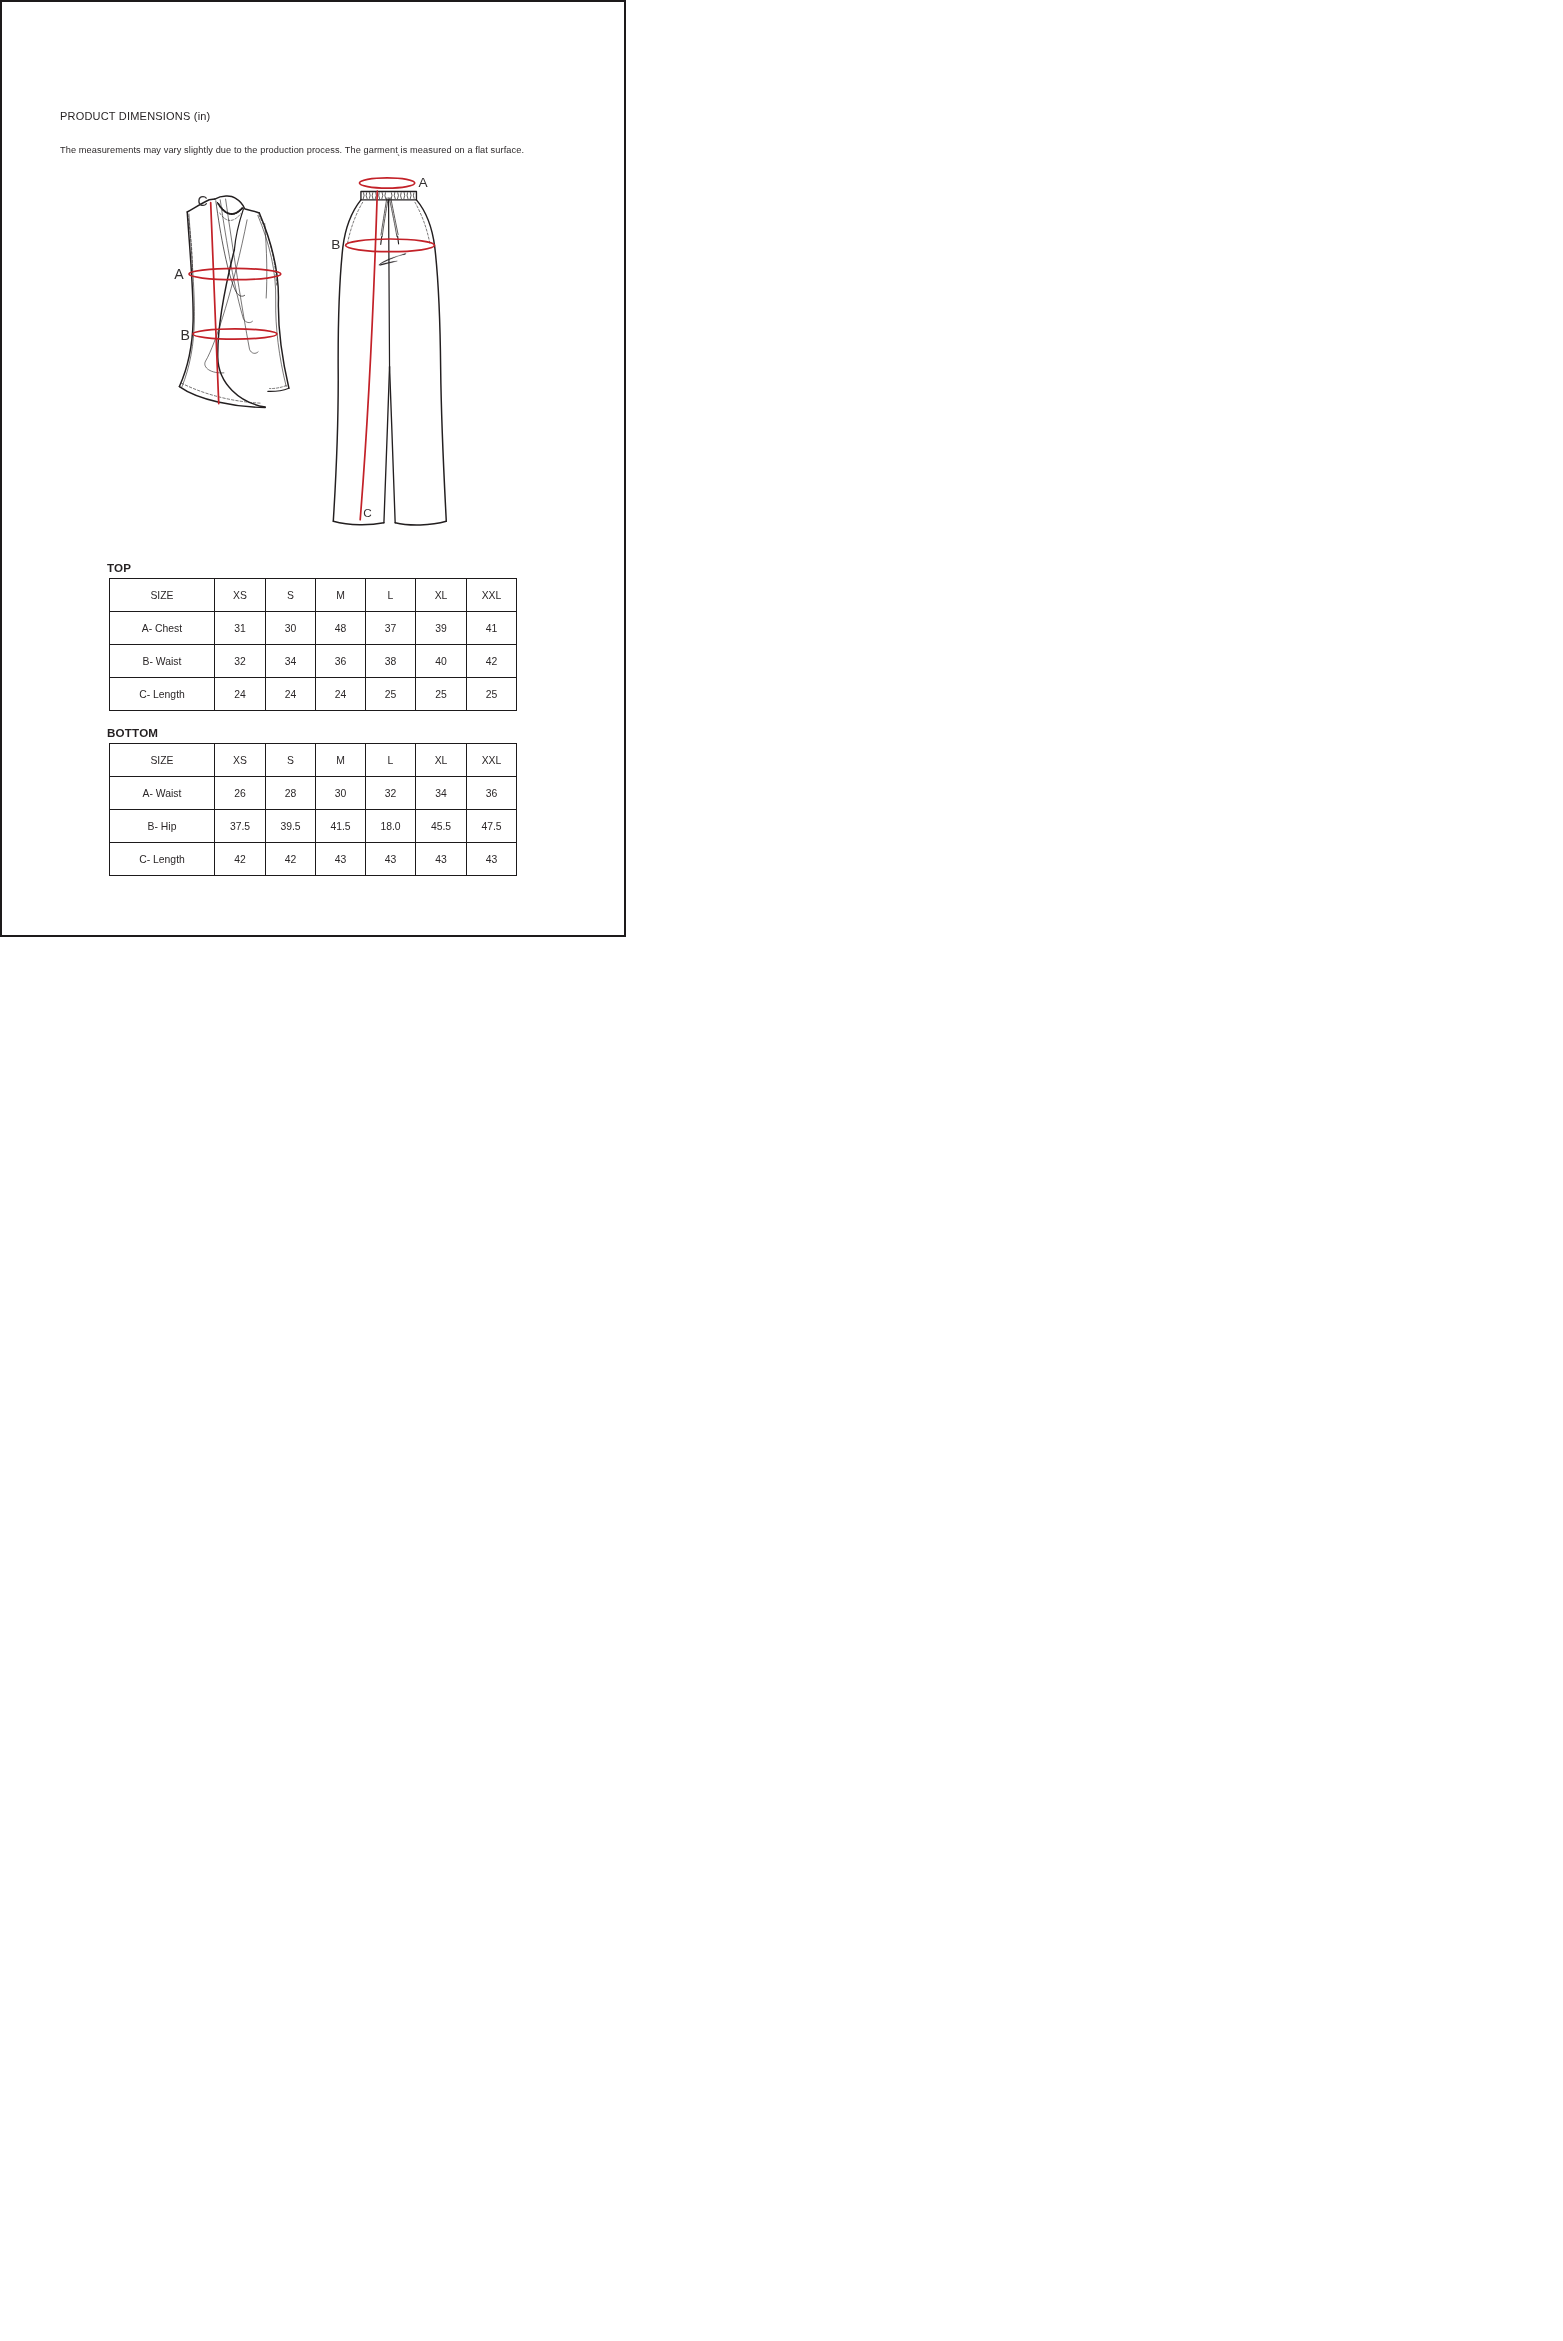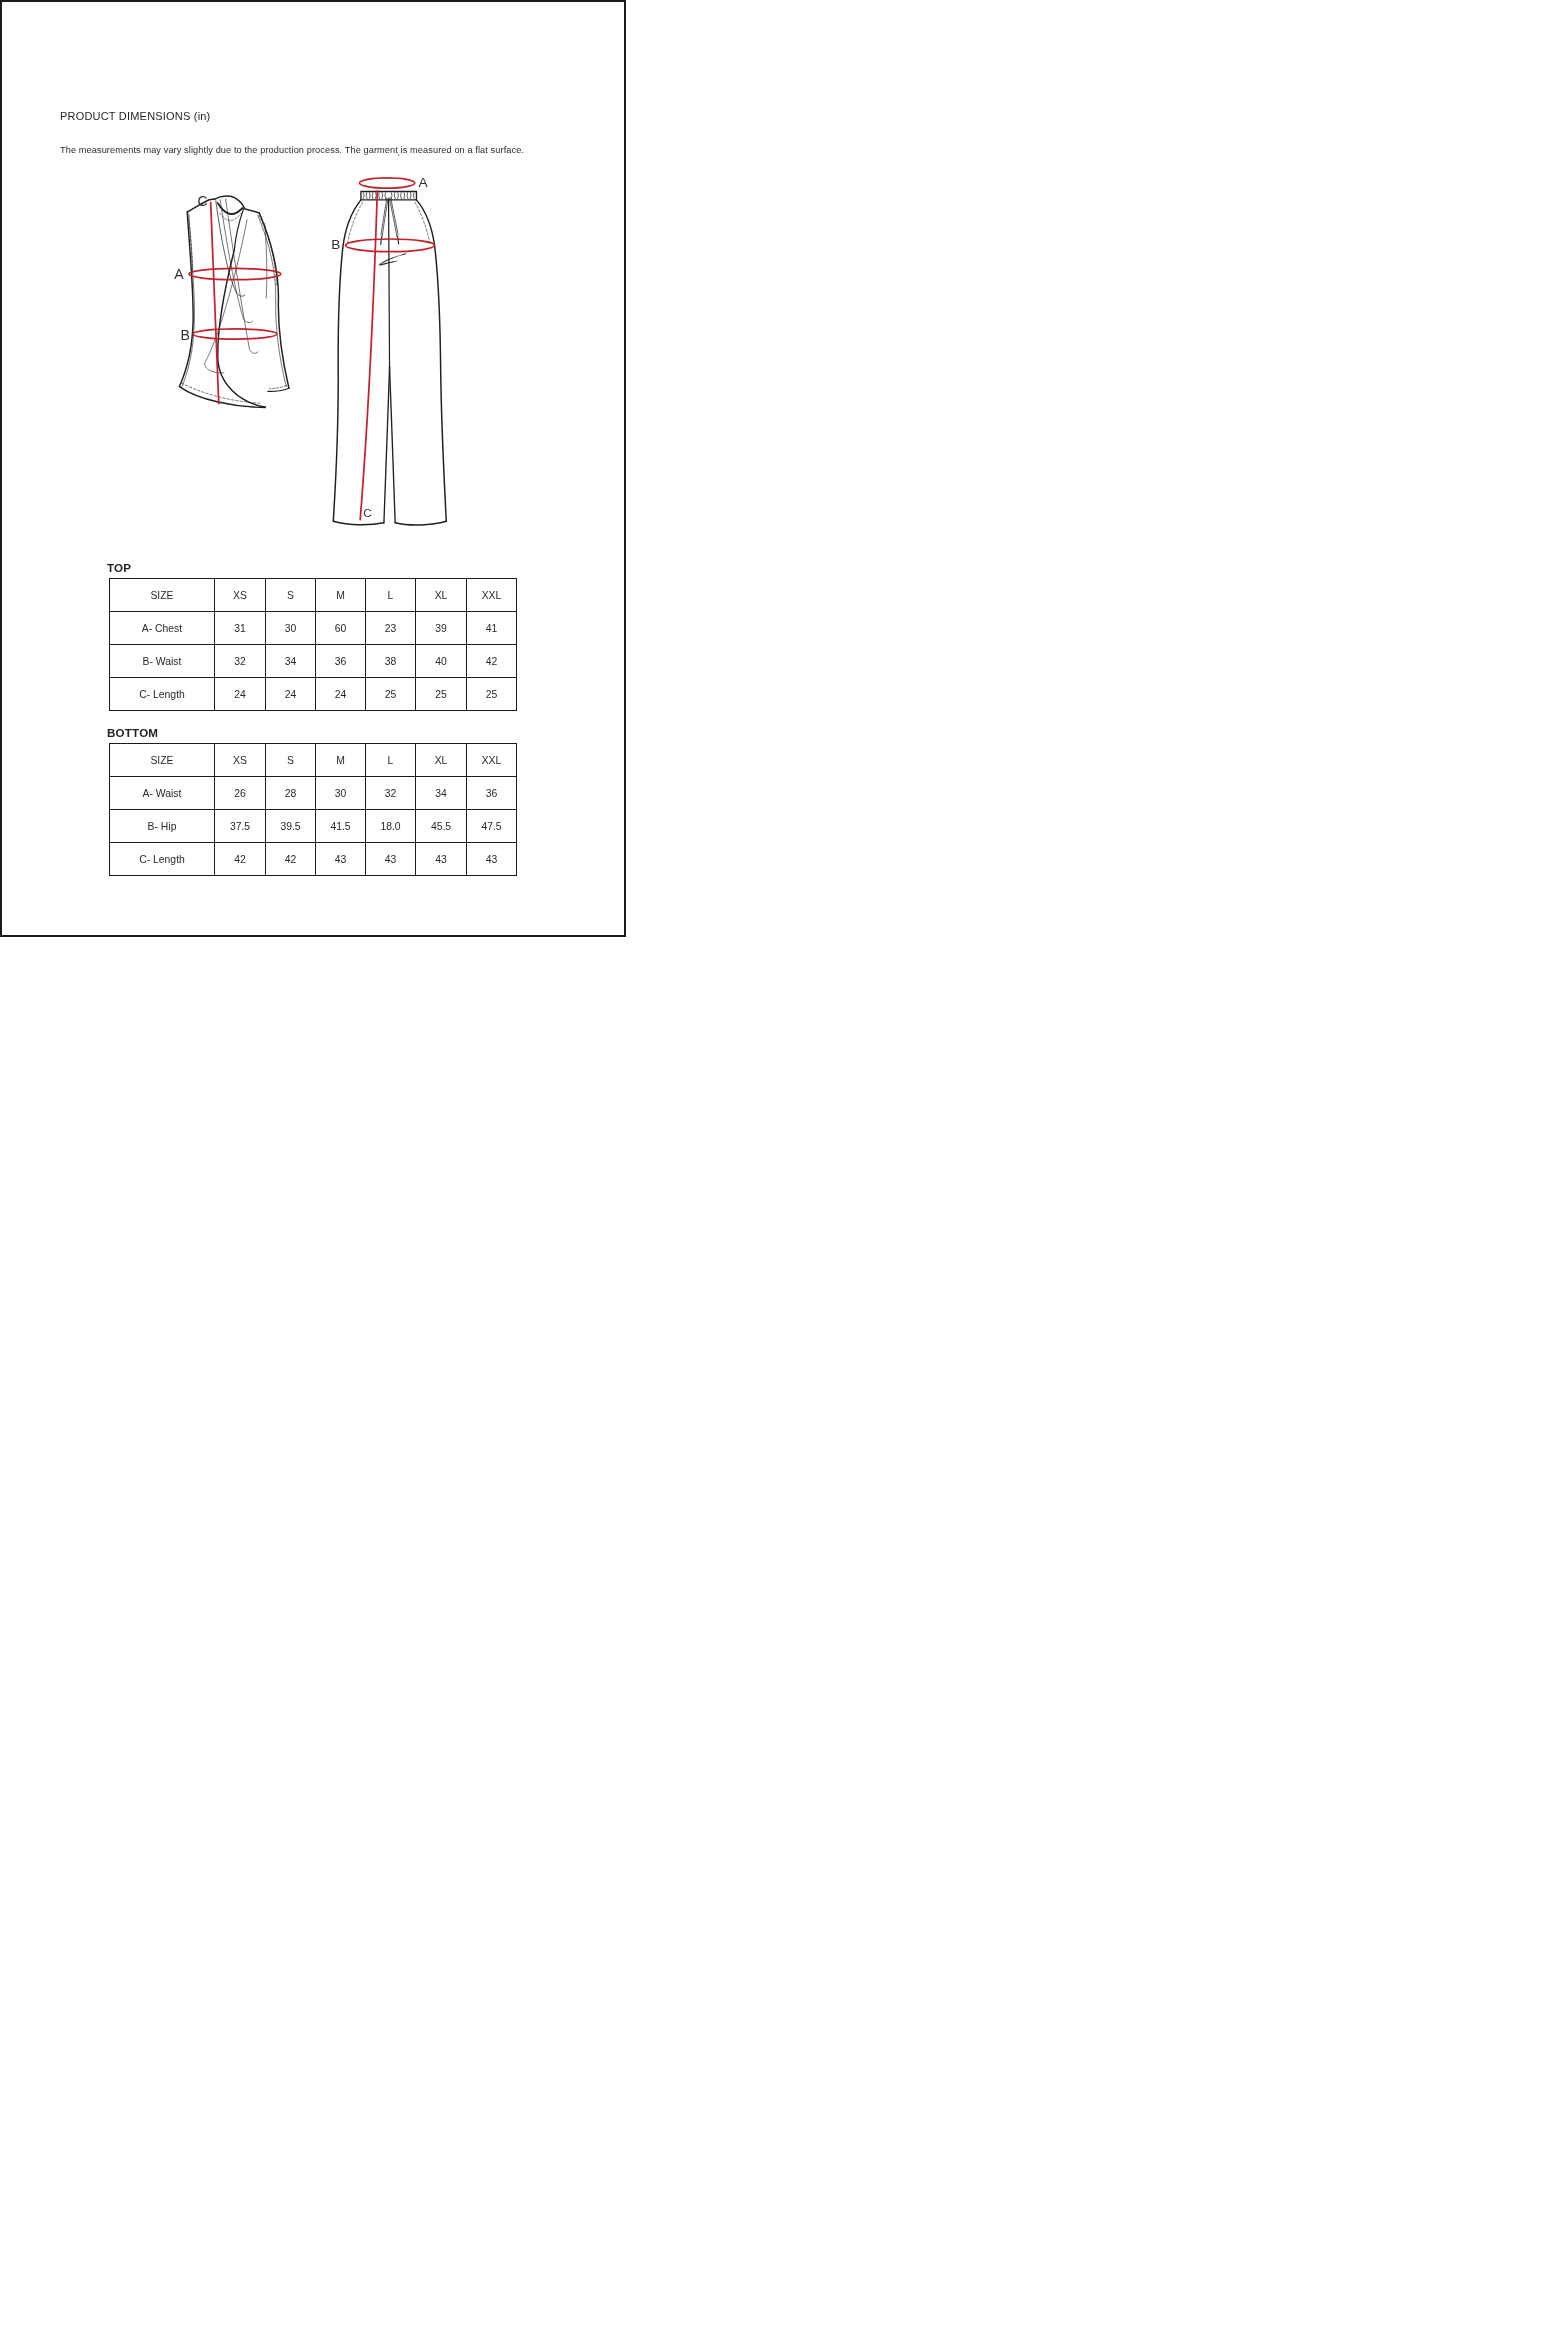--- a/index.html
+++ b/index.html
@@ -160,22 +160,22 @@
         <td>S</td>
         <td>M</td>
         <td>L</td>
         <td>XL</td>
         <td>XXL</td>
       </tr>
       <tr>
         <td>A- Chest</td>
         <td>31</td>
         <td>30</td>
-        <td>60</td>
-        <td>23</td>
+        <td>48</td>
+        <td>37</td>
         <td>39</td>
         <td>41</td>
       </tr>
       <tr>
         <td>B- Waist</td>
         <td>32</td>
         <td>34</td>
         <td>36</td>
         <td>38</td>
         <td>40</td>

